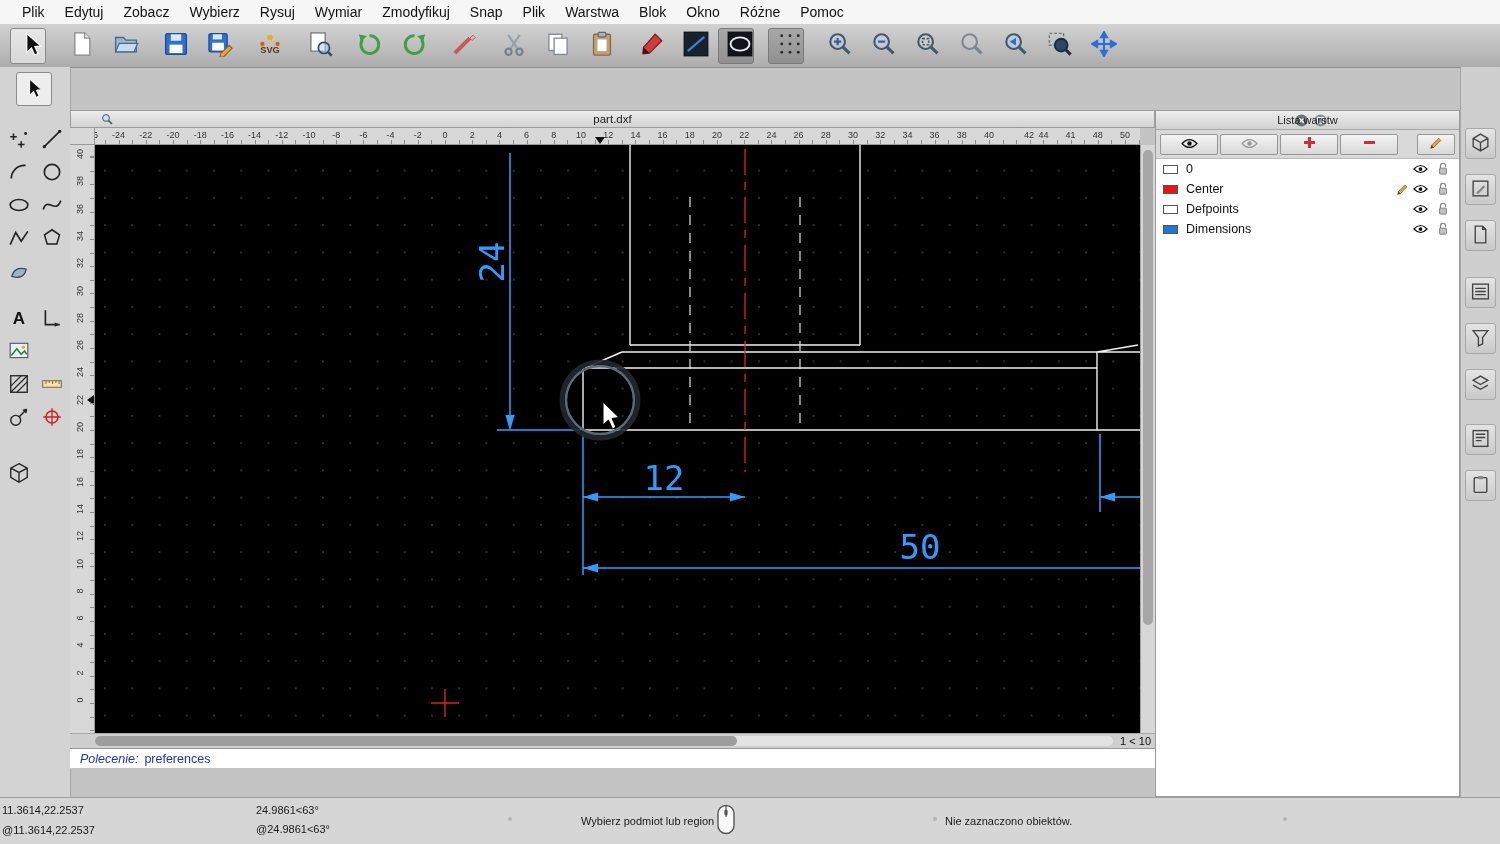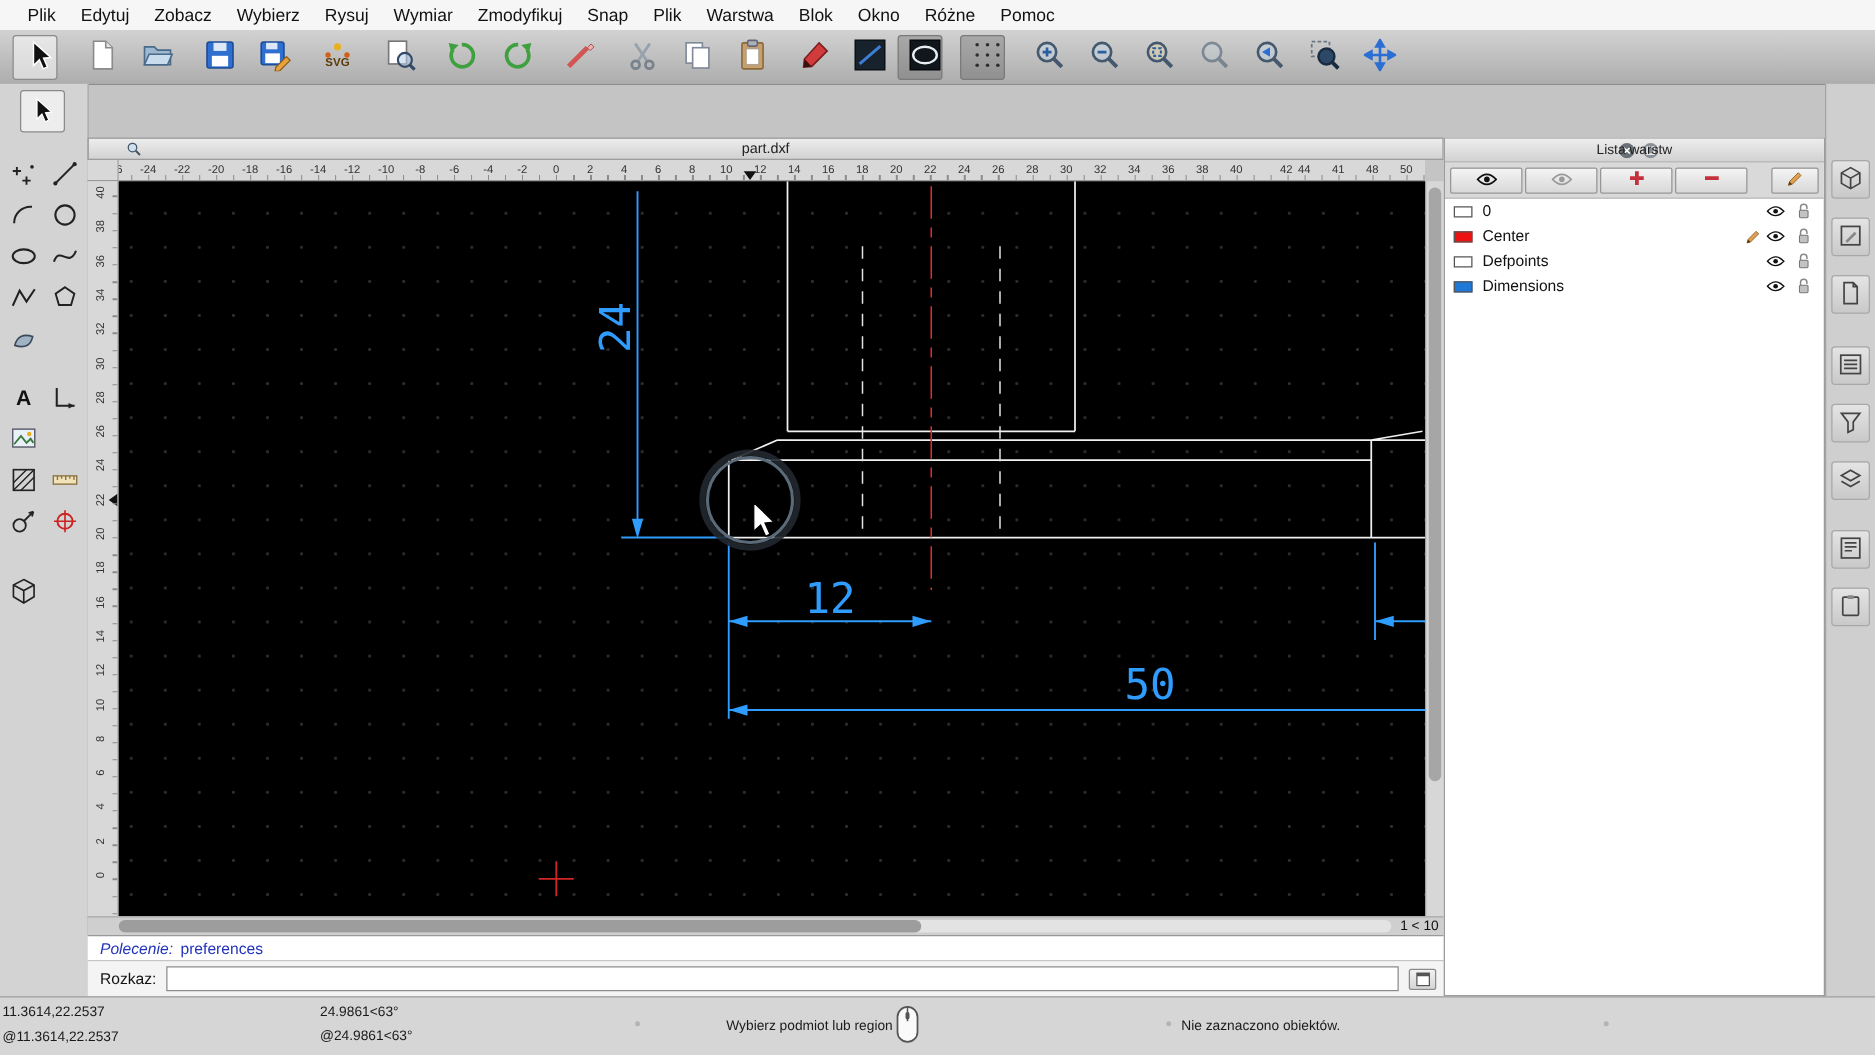--- a/index.html
+++ b/index.html
@@ -550,27 +550,20 @@
     <div class="h-scroll">
         <div class="thumb"></div>
       </div>
     <span class="scale-ind">1 &lt; 10</span>
   </div>
 
   <div class="cmd-history">
     <span class="cmd-label">Polecenie:</span>
     <span class="cmd-value">preferences</span>
   </div>
-  <div class="cmd-row">
-    <span>Rozkaz:</span>
-    <input type="text" value="" style="">
-    <button class="cmd-btn">
-        <i></i>
-      </button>
-  </div>
 
   <div class="layers-panel">
     <div class="lp-header">
       <button class="lp-hbtn">
           <svg width="13" height="13" viewBox="0 0 14 14">
             <circle cx="7" cy="7" r="6.5" fill="#6a7078"></circle>
             <path d="M4.5 4.5 L9.5 9.5 M9.5 4.5 L4.5 9.5" stroke="#fff" stroke-width="1.4"></path>
           </svg>
         </button>
       <button class="lp-hbtn">

